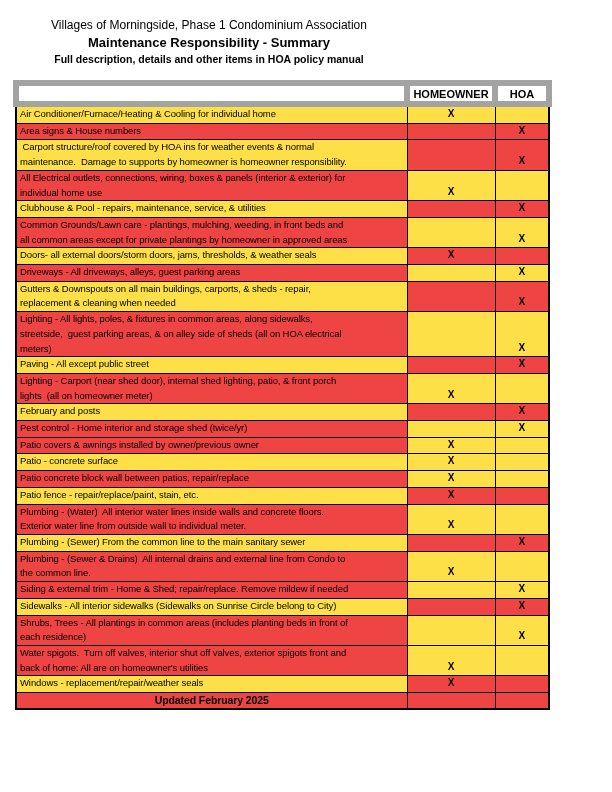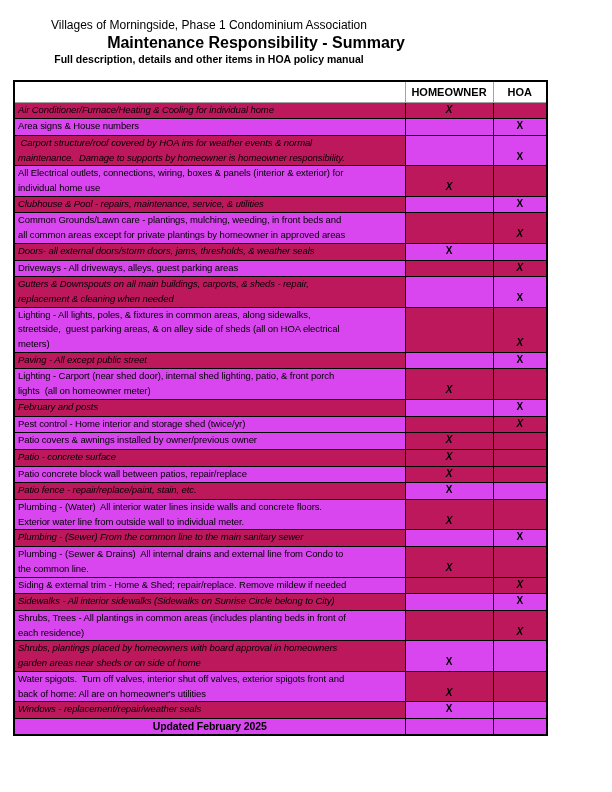--- a/index.html
+++ b/index.html
@@ -11,37 +11,37 @@
     color: #000;
     overflow: hidden;
   }
   .heading {
     position: absolute;
     top: 16px; left: 13px;
     width: 392px;
     text-align: center;
   }
   .title-line1 { font-size: 12px; font-weight: normal; line-height: 18px; }
-  .title-line2 { font-size: 16px; font-weight: bold; line-height: 17px; text-align: right; }
+  .title-line2 { font-size: 13px; font-weight: bold; line-height: 17px; }
   .subtitle    { font-size: 10.5px; font-weight: bold; line-height: 16px; }
 
   table.resp {
     position: absolute;
     top: 80px; left: 13px;
     width: 533px;
     border-collapse: collapse;
     table-layout: fixed;
     border: 2px solid #000;
   }
   col.c-desc { width: 391px; }
   col.c-ho   { width: 88px; }
   col.c-hoa  { width: 54px; }
 
   th {
-    border: 1px solid #a3a3a3;
+    border: 6px solid #a3a3a3;
     height: 21px;
     font-size: 11px;
     font-weight: bold;
     text-align: center;
     vertical-align: middle;
     background: #ffffff;
   }
   td {
     border: 1px solid #000;
     font-size: 9.5px;
@@ -56,22 +56,22 @@
     white-space: pre;
   }
   td.mark {
     text-align: center;
     vertical-align: bottom;
     font-weight: bold;
     font-size: 10px;
     padding-bottom: 1px;
   }
   tr.footer-row td.desc { font-weight: bold; font-size: 10.5px; text-align: center; }
-  .shaded { background: #be185d; font-style: italic; }
-  .plain  { background: #d946ef; }
+  .shaded { background: #fde047; }
+  .plain  { background: #ef4444; }
 </style>
 </head>
 <body>
 
 <div class="heading">
   <div class="title-line1">Villages of Morningside, Phase 1 Condominium Association</div>
   <div class="title-line2">Maintenance Responsibility - Summary</div>
   <div class="subtitle">Full description, details and other items in HOA policy manual</div>
 </div>
 
@@ -213,26 +213,20 @@
         <td class="mark plain"></td>
         <td class="mark plain">X</td>
       </tr>
       <tr>
         <td class="desc plain">Shrubs, Trees - All plantings in common areas (includes planting beds in front of
 each residence)</td>
         <td class="mark shaded"></td>
         <td class="mark shaded">X</td>
       </tr>
       <tr>
-        <td class="desc shaded">Shrubs, plantings placed by homeowners with board approval in homeowners
-garden areas near sheds or on side of home</td>
-        <td class="mark plain">X</td>
-        <td class="mark plain"></td>
-      </tr>
-      <tr>
         <td class="desc plain">Water spigots.  Turn off valves, interior shut off valves, exterior spigots front and
 back of home: All are on homeowner's utilities</td>
         <td class="mark shaded">X</td>
         <td class="mark shaded"></td>
       </tr>
       <tr>
         <td class="desc shaded">Windows - replacement/repair/weather seals</td>
         <td class="mark plain">X</td>
         <td class="mark plain"></td>
       </tr>

